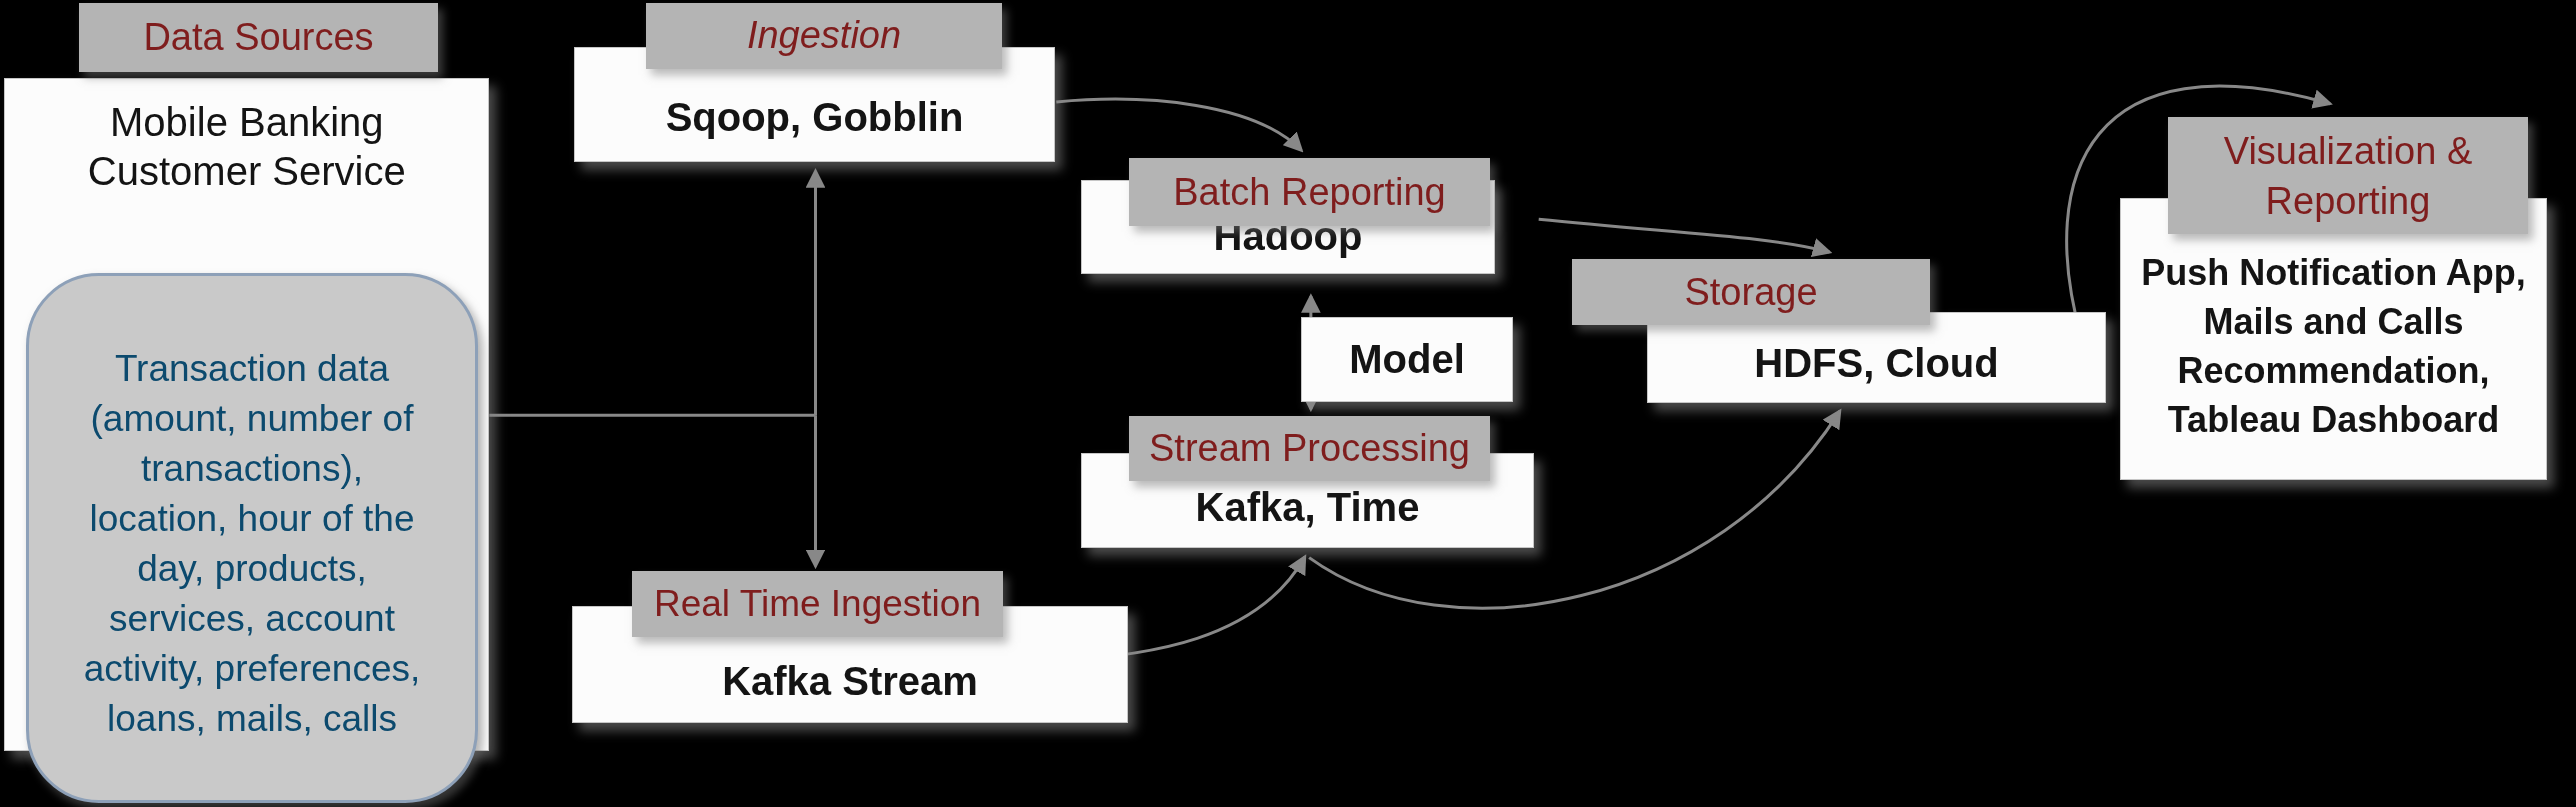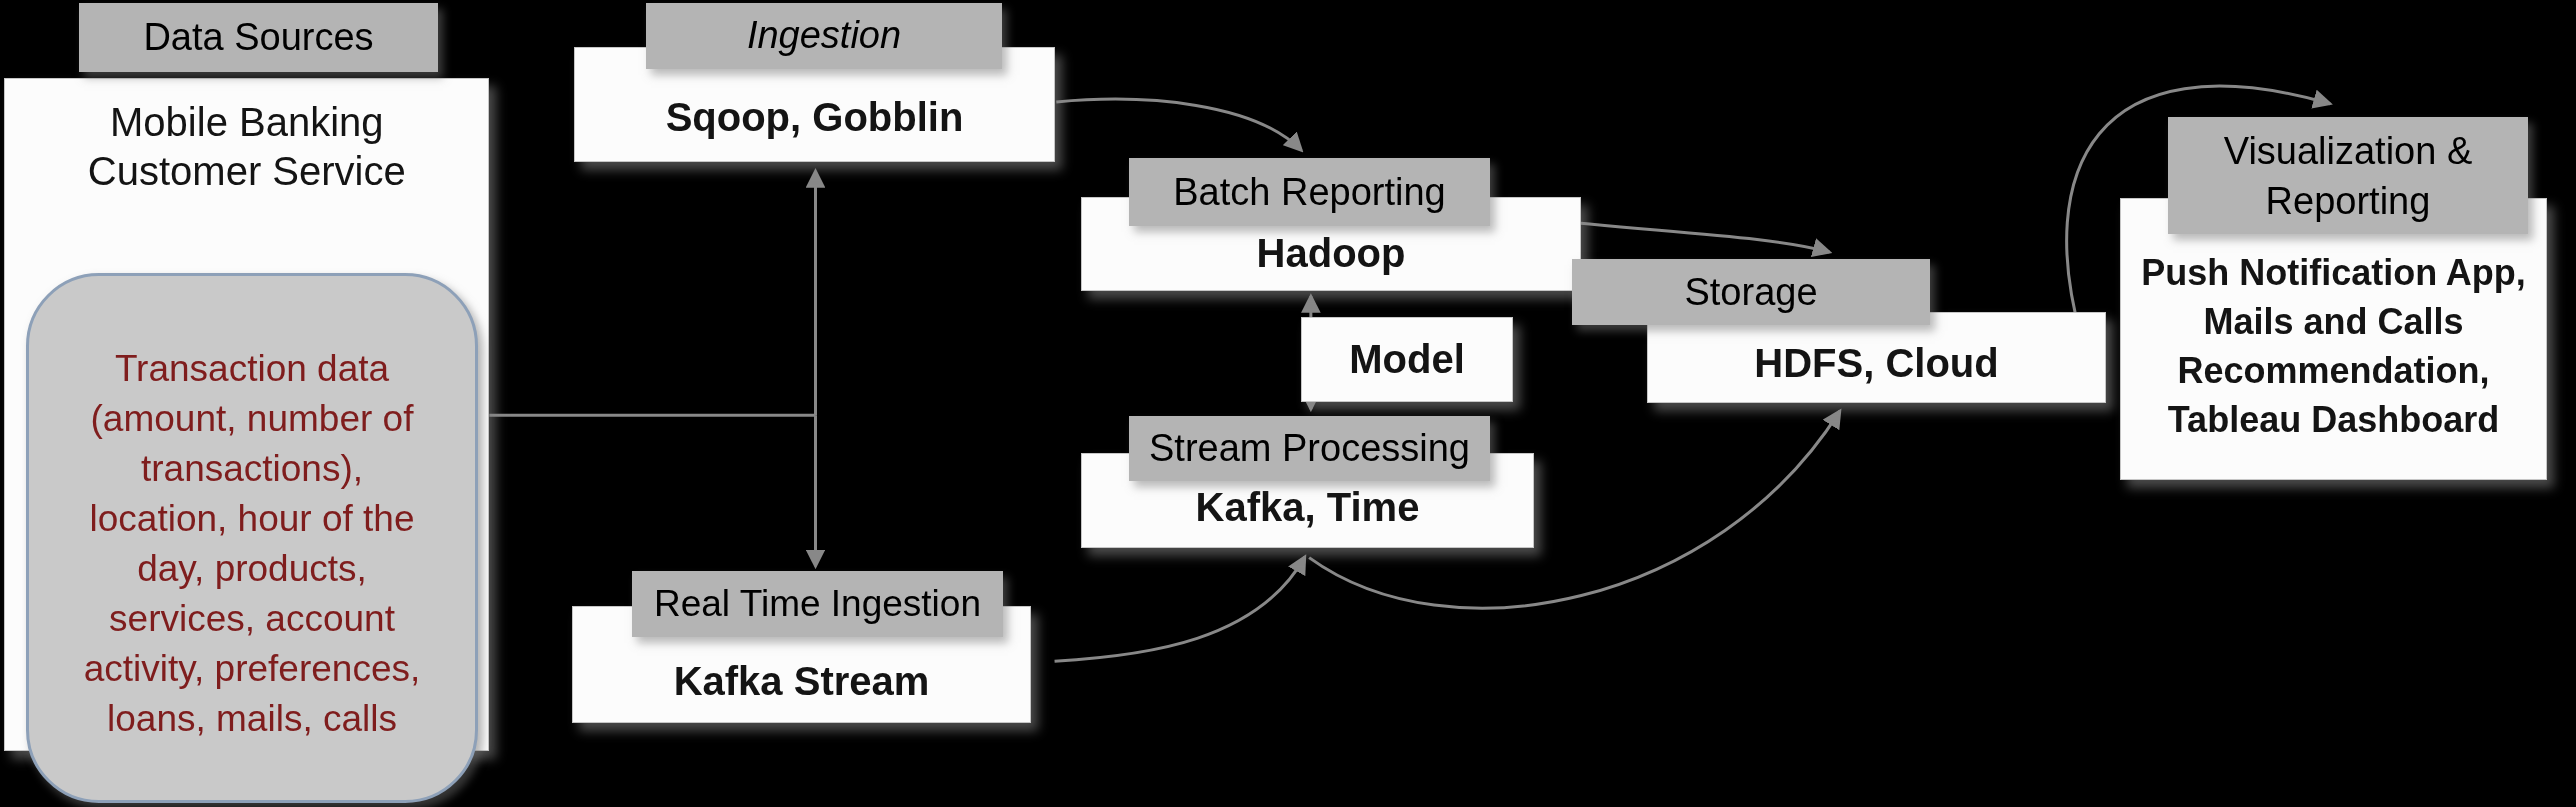--- a/index.html
+++ b/index.html
@@ -9,28 +9,28 @@
   }
   .stage *{box-sizing:border-box;}
   .arrows{position:absolute;left:0;top:0;z-index:1;}
   .panel{
     position:absolute;background:#fcfcfc;border:0.9px solid #c6c6c6;
     box-shadow:7px 7.8px 10.4px rgba(135,135,135,.55);
     z-index:2;display:flex;align-items:center;justify-content:center;
     color:#141414;font-weight:bold;text-align:center;
   }
   .hdr{
-    position:absolute;background:#b4b4b4;color:#000000;z-index:3;
+    position:absolute;background:#b4b4b4;color:#7f1d1d;z-index:3;
     display:flex;align-items:center;justify-content:center;
     font-size:38px;font-weight:normal;text-align:center;
     box-shadow:5.2px 6px 8.6px rgba(120,120,120,.5);
   }
   .detail{
     position:absolute;z-index:4;background:#c9c9c9;border:3.5px solid #8da0b8;
-    border-radius:73px;color:#7f1d1d;display:flex;align-items:center;justify-content:center;
+    border-radius:73px;color:#0c4a6e;display:flex;align-items:center;justify-content:center;
     text-align:center;font-size:37px;line-height:50px;font-weight:normal;
     box-shadow:4.3px 5.2px 8.6px rgba(110,110,110,.5);
   }
   .pre{white-space:pre-line;}
   .src-lines{width:100%;padding-top:19px;font-size:40px;line-height:49px;font-weight:normal;text-align:center;}
 </style>
 </head>
 <body>
 
 <div class="stage">
@@ -71,35 +71,35 @@
 services, account
 activity, preferences,
 loans, mails, calls</div>
   <div class="hdr" style="left:79px;top:2.6px;width:359px;height:69px;">Data Sources</div>
 
   <div class="panel" style="left:574px;top:47px;width:481px;height:115px;padding-top:26px;font-size:40px;">
     <span>Sqoop, Gobblin</span>
   </div>
   <div class="hdr" style="left:646px;top:2.6px;width:356px;height:66px;font-style:italic;">Ingestion</div>
 
-  <div class="panel" style="left:1081px;top:197px;width:500px;height:94px;padding-top:19px;font-size:40px;">
+  <div class="panel" style="left:1081px;top:180px;width:414px;height:94px;padding-top:19px;font-size:40px;">
     <span>Hadoop</span>
   </div>
   <div class="hdr" style="left:1129px;top:158px;width:361px;height:68px;">Batch Reporting</div>
 
   <div class="panel" style="left:1301px;top:317px;width:212px;height:85px;font-size:40px;">
     <span>Model</span>
   </div>
 
   <div class="panel" style="left:1081px;top:453px;width:453px;height:95px;padding-top:14px;font-size:40px;">
     <span>Kafka, Time</span>
   </div>
   <div class="hdr" style="left:1129px;top:416px;width:361px;height:65px;">Stream Processing</div>
 
-  <div class="panel" style="left:572px;top:606px;width:459px;height:117px;padding-top:33px;font-size:40px;">
+  <div class="panel" style="left:572px;top:606px;width:556px;height:117px;padding-top:33px;font-size:40px;">
     <span>Kafka Stream</span>
   </div>
   <div class="hdr" style="left:632px;top:571px;width:371px;height:66px;font-size:37px;">Real Time Ingestion</div>
 
   <div class="panel" style="left:1647px;top:312px;width:459px;height:91px;padding-top:12px;font-size:40px;">
     <span>HDFS, Cloud</span>
   </div>
   <div class="hdr" style="left:1572px;top:259px;width:358px;height:66px;">Storage</div>
 
   <div class="panel pre" style="left:2120px;top:198px;width:427px;height:282px;padding-top:14px;font-size:36px;line-height:49px;">

